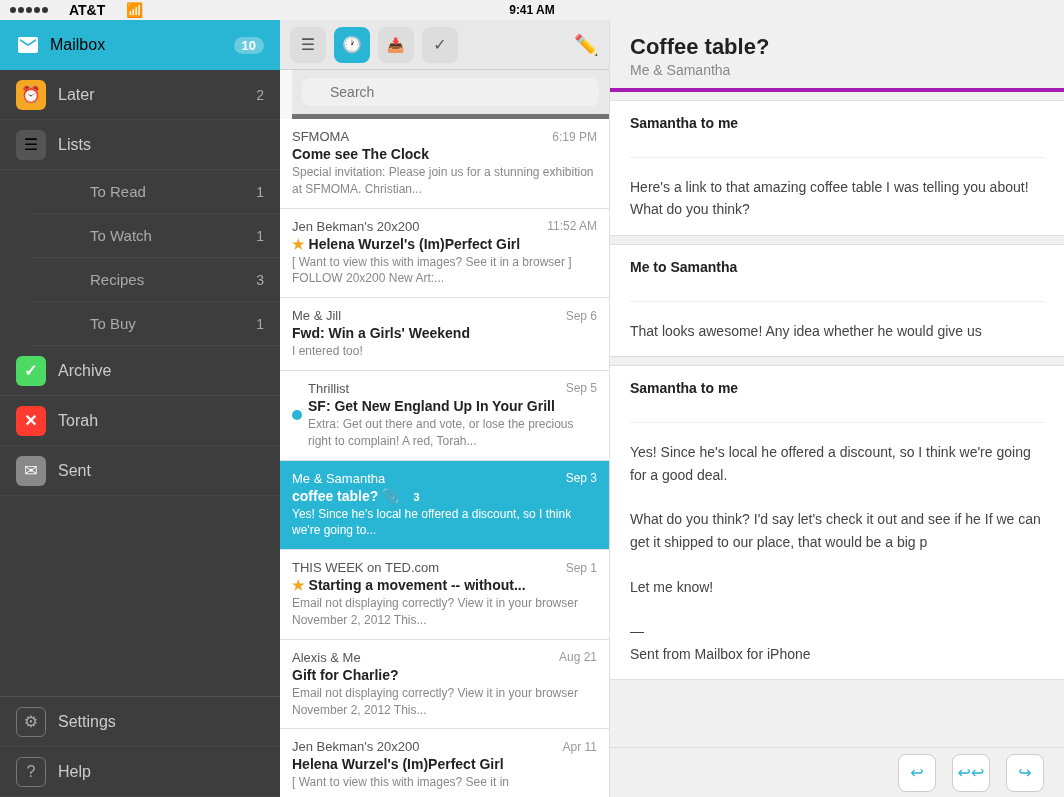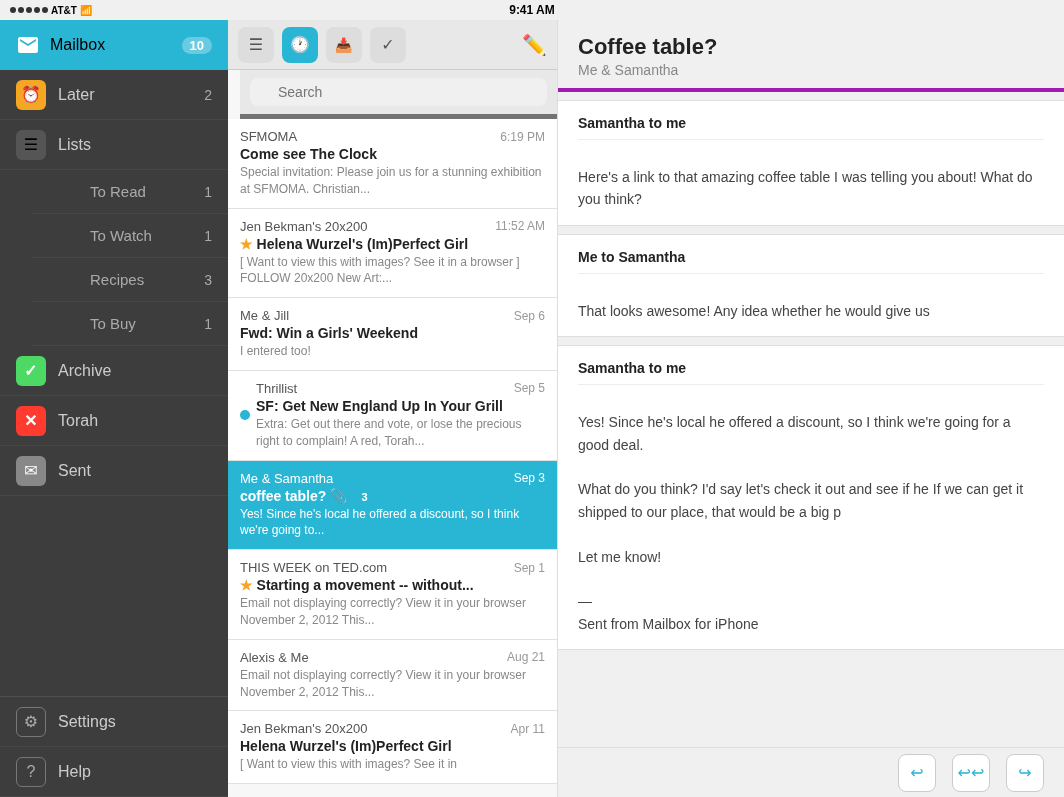--- a/index.html
+++ b/index.html
@@ -15,36 +15,36 @@
       font-size: 12px;
       font-weight: 600;
       position: relative;
       flex-shrink: 0;
     }
     .status-bar-left {
       position: absolute;
       left: 10px;
       display: flex;
       align-items: center;
-      gap: 3px;
-      font-size: 10px;
+      gap: 21px;
+      font-size: 14px;
     }
     .signal-dots { display: flex; gap: 2px; }
     .signal-dot { width: 6px; height: 6px; border-radius: 50%; background: #333; }
 
     
     .main-layout {
       display: flex;
       flex: 1;
       overflow: hidden;
     }
 
     
     .sidebar {
-      width: 228px;
+      width: 280px;
       background: #3d3d3d;
       display: flex;
       flex-direction: column;
       flex-shrink: 0;
       overflow-y: auto;
     }
 
     .sidebar-header {
       background: #29b5d4;
       padding: 0 16px;
@@ -343,22 +343,22 @@
       background: white;
       margin: 8px 0;
       padding: 14px 20px;
       border-top: 1px solid #ddd;
       border-bottom: 1px solid #ddd;
     }
 
     .message-block-header {
       font-size: 14px;
       color: #555;
-      margin-bottom: 26px;
-      padding-bottom: 8px;
+      margin-bottom: 18px;
+      padding-bottom: 26px;
       border-bottom: 1px solid #eee;
     }
 
     .message-block-header strong { color: #222; }
 
     .message-body {
       font-size: 14px;
       color: #444;
       line-height: 1.6;
     }
@@ -557,20 +557,21 @@
           <span class="star-badge">★</span><span>Starting a movement -- without...</span>
         </div>
         <div class="email-preview">Email not displaying correctly? View it in your browser November 2, 2012 This...</div>
       </div>
 
       <div class="email-item">
         <div class="email-item-header">
           <span class="email-sender">Alexis &amp; Me</span>
           <span class="email-time">Aug 21</span>
         </div>
+        <div class="email-subject">Gift for Charlie?</div>
         <div class="email-preview">Email not displaying correctly? View it in your browser November 2, 2012 This...</div>
       </div>
 
       <div class="email-item">
         <div class="email-item-header">
           <span class="email-sender">Jen Bekman's 20x200</span>
           <span class="email-time">Apr 11</span>
         </div>
         <div class="email-subject">Helena Wurzel's (Im)Perfect Girl</div>
         <div class="email-preview">[ Want to view this with images? See it in</div>

